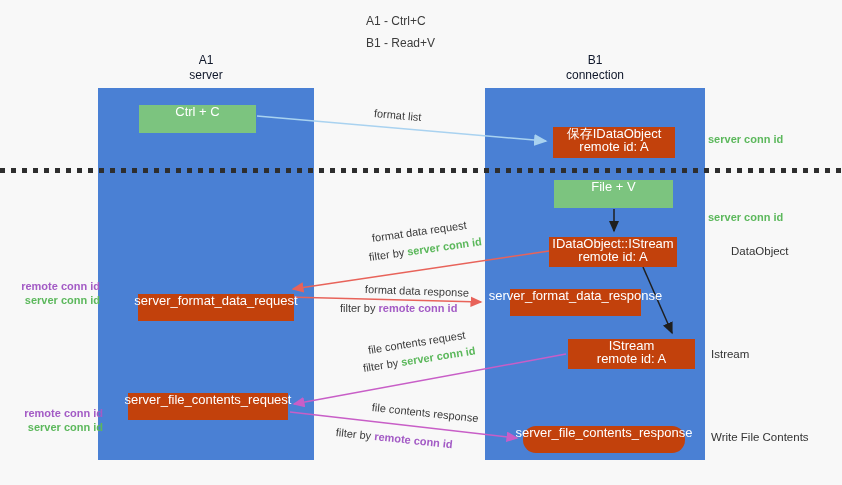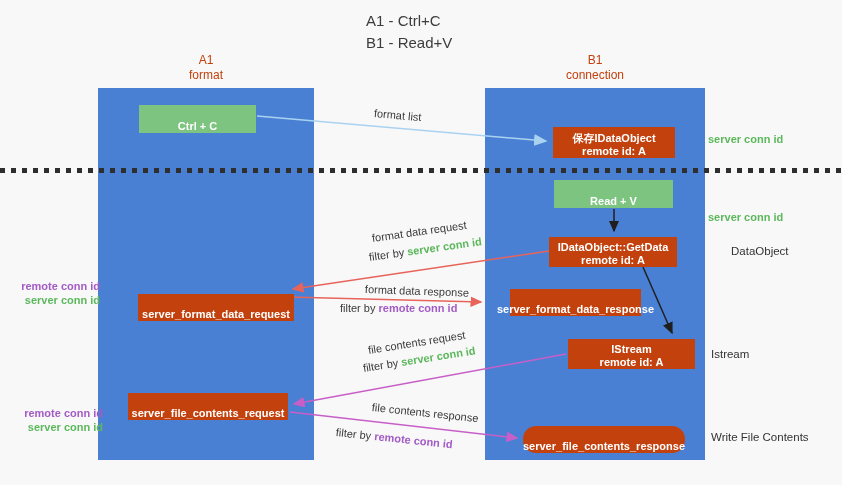--- a/index.html
+++ b/index.html
@@ -1,35 +1,35 @@
 <!DOCTYPE html>
 <html><head>
 <meta charset="utf-8">
 <style>
   html,body{margin:0;padding:0;}
   body{font-family:"Liberation Sans",sans-serif;}
   .canvas{position:relative;width:842px;height:485px;background:#f8f8f8;overflow:hidden;}
   .abs{position:absolute;}
 
-  .title{left:366px;top:10px;font-size:15px;color:#3c3c3c;line-height:22px;white-space:pre;z-index:5;}
+  .title{left:366px;top:10px;font-size:12px;color:#3c3c3c;line-height:22px;white-space:pre;z-index:5;}
 
   .col{background:#4a80d4;z-index:1;}
   .col-left{left:98px;top:88px;width:216px;height:372px;}
   .col-right{left:485px;top:88px;width:220px;height:372px;}
-  .col-header{font-size:12px;color:#c2410c;line-height:15px;text-align:center;z-index:2;}
+  .col-header{font-size:12px;color:#0f172a;line-height:15px;text-align:center;z-index:2;}
   .col-header-left{left:98px;top:53px;width:216px;}
   .col-header-right{left:485px;top:53px;width:220px;}
 
   .dotted{left:0;top:168px;width:842px;height:5px;z-index:3;
     background:repeating-linear-gradient(to right,#2e2e2e 0 5px,rgba(0,0,0,0) 5px 11px);}
 
   svg.arrows{left:0;top:0;width:842px;height:485px;z-index:2;}
 
-  .box{display:flex;flex-direction:column;align-items:center;justify-content:flex-end;
-    color:#fff;font-size:11px;line-height:13px;text-align:center;z-index:4;font-weight:bold;}
+  .box{display:flex;flex-direction:column;align-items:center;justify-content:flex-start;
+    color:#fff;font-size:13px;line-height:13px;text-align:center;z-index:4;}
   .box-green{background:#7cc47f;}
   .box-orange{background:#c2410c;}
   .b-ctrlc{left:139px;top:105px;width:117px;height:28px;}
   .b-save{left:553px;top:127px;width:122px;height:31px;}
   .b-ctrlv{left:554px;top:180px;width:119px;height:28px;}
   .b-getdata{left:549px;top:237px;width:128px;height:30px;}
   .b-freq{left:130px;top:294px;width:156px;height:27px;margin-left:8px;}
   .b-fresp{left:487px;top:289px;width:131px;height:27px;margin-left:23px;}
   .b-istream{left:568px;top:339px;width:127px;height:30px;}
   .b-fcreq{left:128px;top:393px;width:160px;height:27px;}
@@ -61,21 +61,21 @@
   .al-fcresp{left:372px;top:401px;transform:rotate(6deg);}
   .al-fcresp-f{left:336px;top:426px;transform:rotate(6deg);}
 </style>
 </head>
 <body>
 
 <div class="canvas">
 
   <div class="abs title"><span>A1 - Ctrl+C</span><br><span>B1 - Read+V</span></div>
 
-  <div class="abs col-header col-header-left"><span>A1</span><br><span>format</span></div>
+  <div class="abs col-header col-header-left"><span>A1</span><br><span>server</span></div>
   <div class="abs col-header col-header-right"><span>B1</span><br><span>connection</span></div>
 
   <div class="abs col col-left"></div>
   <div class="abs col col-right"></div>
 
   <svg class="abs arrows" viewBox="0 0 842 485">
     <defs>
       <marker id="m-blue" markerWidth="10" markerHeight="8" refX="8" refY="4" orient="auto">
           <path d="M0,0 L9,4 L0,8 z" fill="#a9d2f0"></path>
         </marker>
@@ -101,24 +101,24 @@
   <div class="abs dotted"></div>
 
   <div class="abs box box-green b-ctrlc">
       <span>Ctrl + C</span>
     </div>
   <div class="abs box box-orange b-save">
       <span>保存IDataObject</span>
       <span>remote id: A</span>
     </div>
   <div class="abs box box-green b-ctrlv">
-      <span>Read + V</span>
+      <span>File + V</span>
     </div>
   <div class="abs box box-orange b-getdata">
-      <span>IDataObject::GetData</span>
+      <span>IDataObject::IStream</span>
       <span>remote id: A</span>
     </div>
   <div class="abs box box-orange b-freq">
       <span>server_format_data_request</span>
     </div>
   <div class="abs box box-orange b-fresp">
       <span>server_format_data_response</span>
     </div>
   <div class="abs box box-orange b-istream">
       <span>IStream</span>

